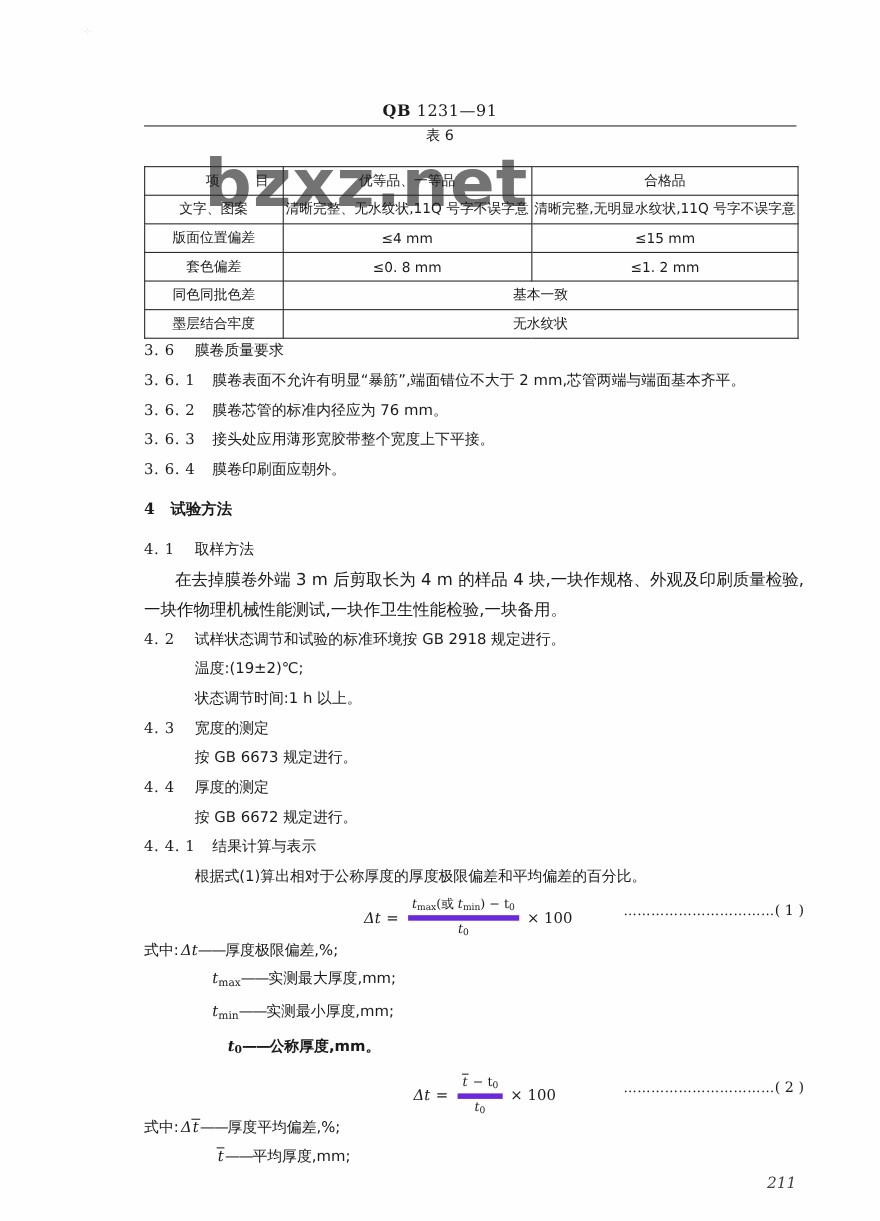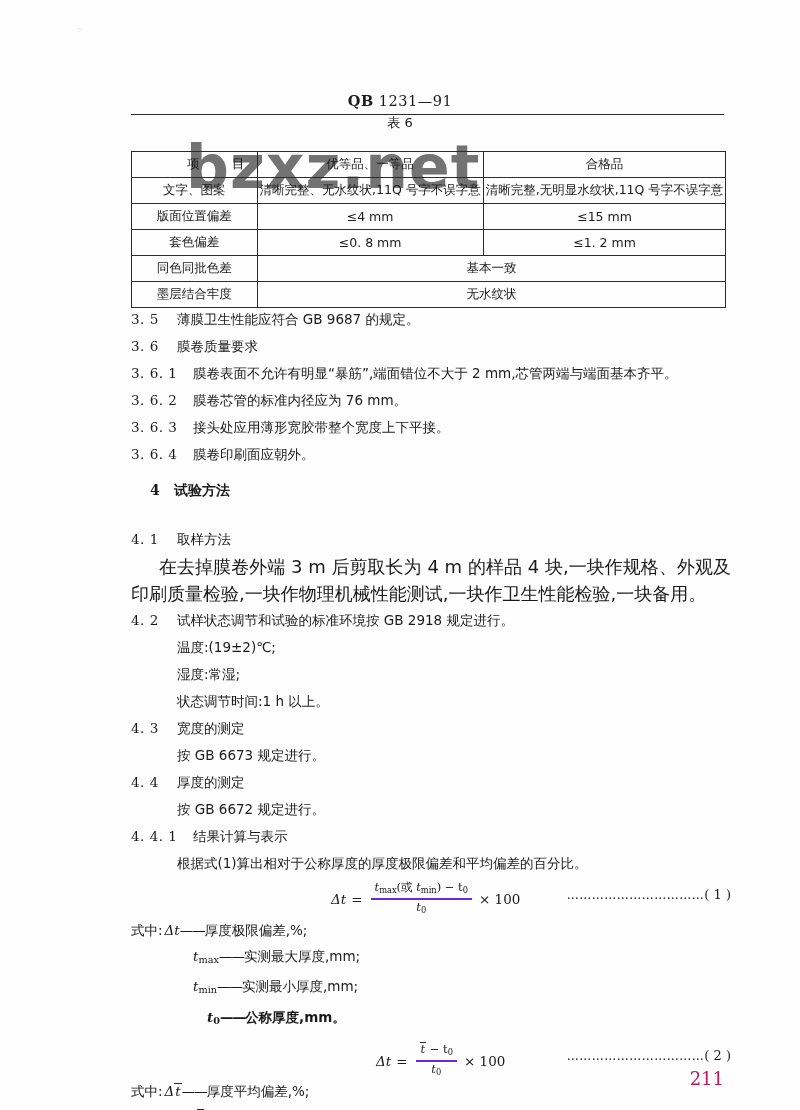--- a/index.html
+++ b/index.html
@@ -162,21 +162,21 @@
   }
   .frac {
     display: inline-flex;
     flex-direction: column;
     align-items: center;
     margin: 0 3px;
     vertical-align: middle;
   }
   .frac .num {
     padding: 0 4px 1px 4px;
-    border-bottom: 2px solid #6d28d9;
+    border-bottom: 5px solid #6d28d9;
     font-size: 11.5px;
     line-height: 13px;
   }
   .frac .den {
     padding-top: 1px;
     font-size: 11.5px;
     line-height: 13px;
   }
   .eqnum {
     position: absolute;
@@ -209,23 +209,24 @@
     font-family: "DejaVu Serif", "Liberation Serif", serif;
   }
   .dash { letter-spacing: -1px; }
 
   
   #page-num {
     position: absolute;
     right: 76px;
     top: 1068px;
     font-family: "DejaVu Serif", "Liberation Serif", serif;
-    font-size: 18px;
-    color: #be185d;
-    z-index: 3;
+    font-size: 14px;
+    color: #404040;
+    z-index: 3;
+    font-style: italic;
   }
 </style>
 </head>
 <body>
 
 <div id="page">
 
   <span class="scan-speck" style="left:76px; top:26px;">⁘</span>
 
   <div id="watermark">bzxz.net</div>
@@ -266,23 +267,20 @@
       </tr>
       <tr>
         <td class="col-item">墨层结合牢度</td>
         <td colspan="2">无水纹状</td>
       </tr>
     </tbody>
   </table>
 
   <div id="body">
 
-    <div class="line">
-      <span class="clause">3. 5</span><span>薄膜卫生性能应符合 GB 9687 的规定。</span>
-    </div>
 
     <div class="line">
       <span class="clause">3. 6</span><span>膜卷质量要求</span>
     </div>
 
     <div class="line">
       <span class="clause w3">3. 6. 1</span><span>膜卷表面不允许有明显“暴筋”,端面错位不大于 2 mm,芯管两端与端面基本齐平。</span>
     </div>
 
     <div class="line">
@@ -290,34 +288,33 @@
     </div>
 
     <div class="line">
       <span class="clause w3">3. 6. 3</span><span>接头处应用薄形宽胶带整个宽度上下平接。</span>
     </div>
 
     <div class="line">
       <span class="clause w3">3. 6. 4</span><span>膜卷印刷面应朝外。</span>
     </div>
 
-    <div class="line heading" style="margin-top:7px;margin-left:19px;">
+    <div class="line heading" style="margin-top:7px;">
       <span class="clause w1">4</span><span>试验方法</span>
     </div>
 
-    <div class="line" style="margin-top:21px;">
+    <div class="line" style="margin-top:9px;">
       <span class="clause">4. 1</span><span>取样方法</span>
     </div>
-    <div class="wrap" style="font-size:18px; text-indent:28px;">在去掉膜卷外端 3 m 后剪取长为 4 m 的样品 4 块,一块作规格、外观及印刷质量检验,一块作物理机械性能测试,一块作卫生性能检验,一块备用。</div>
+    <div class="wrap" style="font-size:15px; text-indent:28px;">在去掉膜卷外端 3 m 后剪取长为 4 m 的样品 4 块,一块作规格、外观及印刷质量检验,一块作物理机械性能测试,一块作卫生性能检验,一块备用。</div>
 
     <div class="line">
       <span class="clause">4. 2</span><span>试样状态调节和试验的标准环境按 GB 2918 规定进行。</span>
     </div>
     <div class="line indent2">温度:(19±2)℃;</div>
-    <div class="line indent2">湿度:常湿;</div>
     <div class="line indent2">状态调节时间:1 h 以上。</div>
 
     <div class="line">
       <span class="clause">4. 3</span><span>宽度的测定</span>
     </div>
     <div class="line indent2">按 GB 6673 规定进行。</div>
 
     <div class="line">
       <span class="clause">4. 4</span><span>厚度的测定</span>
     </div>

